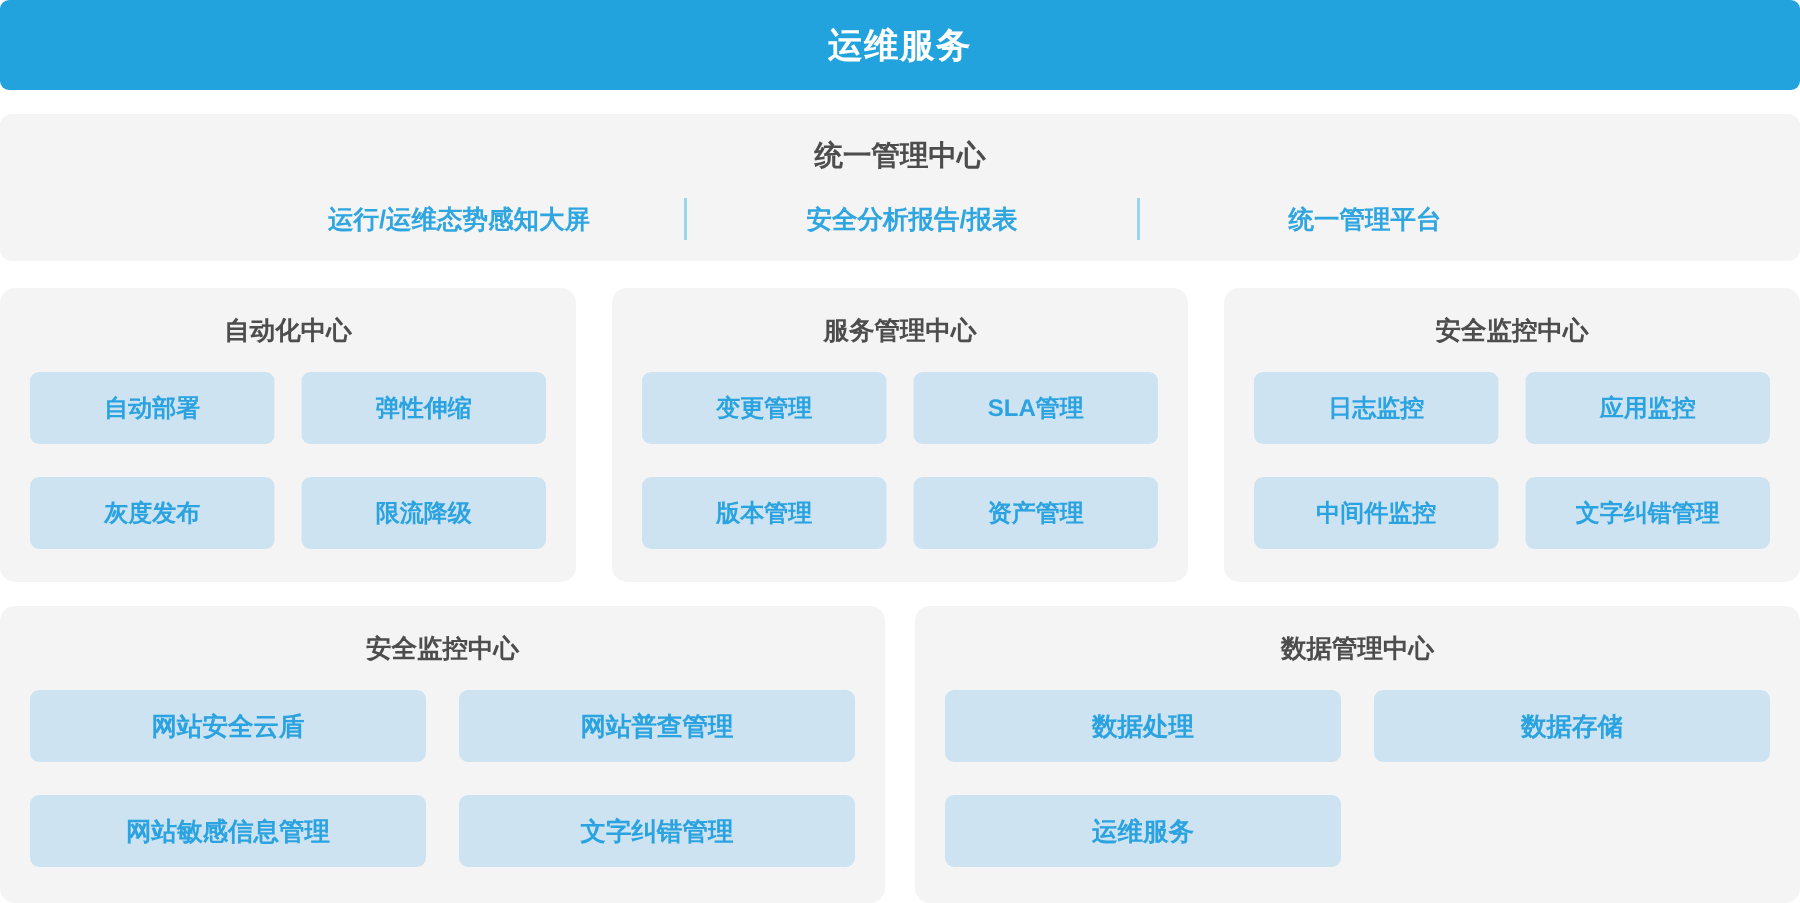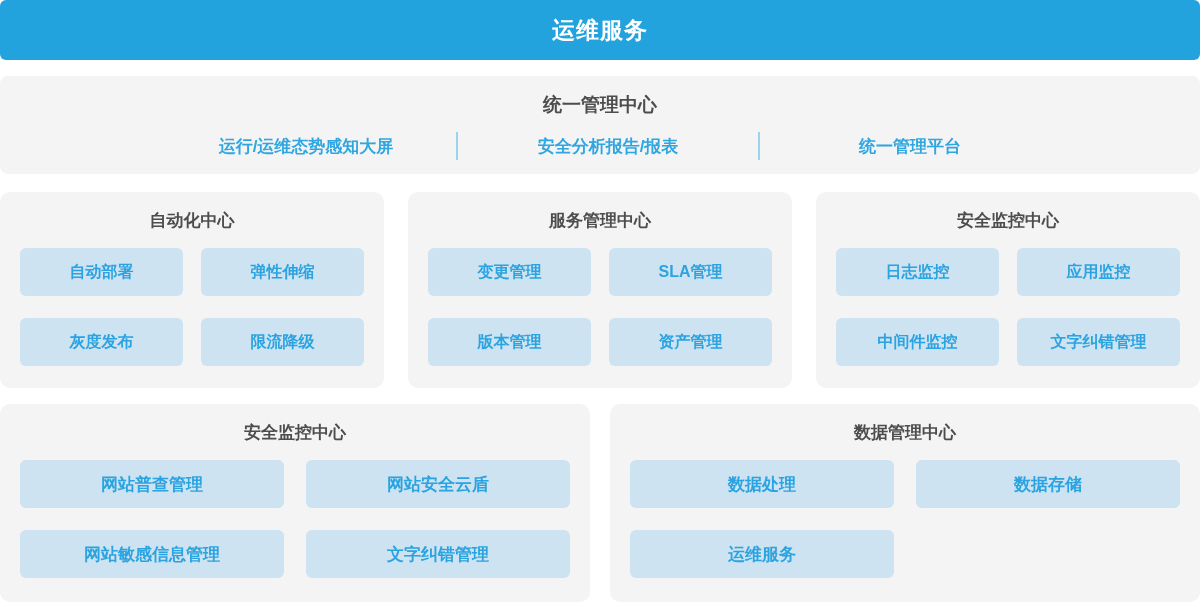--- a/index.html
+++ b/index.html
@@ -184,22 +184,22 @@
       </div>
     </div>
 
   </div>
 
   <div class="row row-bot">
 
     <div class="card">
       <div class="card-title">安全监控中心</div>
       <div class="tiles">
+        <div class="tile">网站安全云盾</div>
         <div class="tile">网站普查管理</div>
-        <div class="tile">网站安全云盾</div>
         <div class="tile">网站敏感信息管理</div>
         <div class="tile">文字纠错管理</div>
       </div>
     </div>
 
     <div class="card">
       <div class="card-title">数据管理中心</div>
       <div class="tiles">
         <div class="tile">数据处理</div>
         <div class="tile">数据存储</div>

